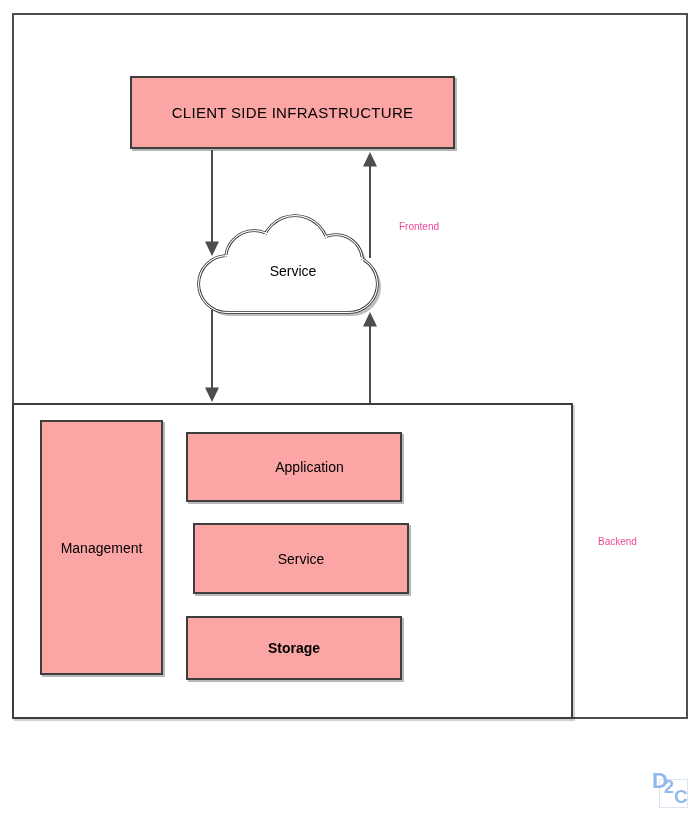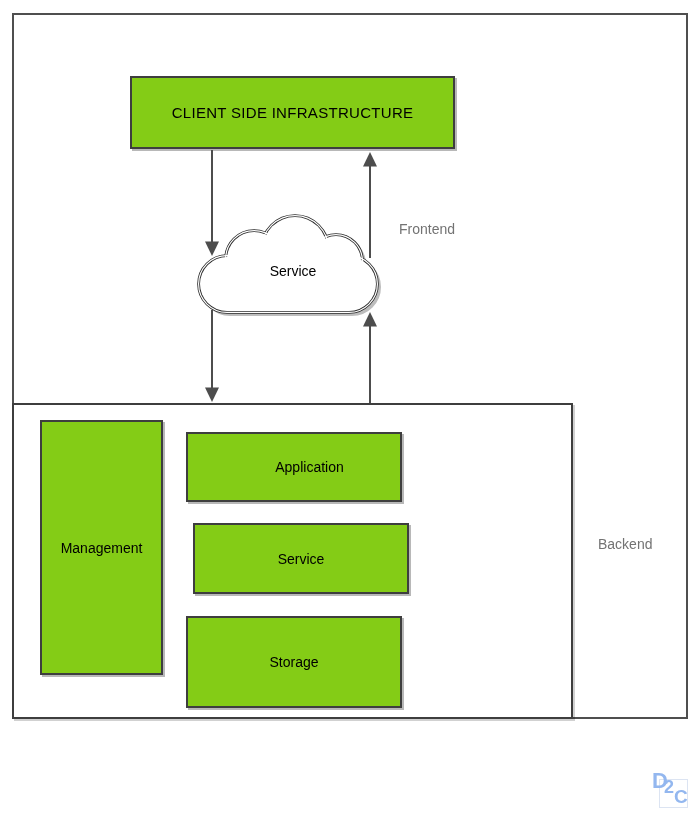--- a/index.html
+++ b/index.html
@@ -2,37 +2,37 @@
 <html><head>
 <meta charset="utf-8">
 <style>
   html,body{margin:0;padding:0;background:#ffffff;}
   body{font-family:"Liberation Sans", sans-serif; color:#000;}
   .canvas{position:relative;width:700px;height:821px;background:#fff;overflow:hidden;}
 
   .frame{position:absolute;box-sizing:border-box;background:transparent;}
   .outer-frame{left:12px;top:13px;width:676px;height:706px;border:2px solid #4F4F4F;}
 
-  .shape-box{position:absolute;box-sizing:border-box;background:#84cc16;border:2px solid #3E3E3E;
+  .shape-box{position:absolute;box-sizing:border-box;background:#fca5a5;border:2px solid #3E3E3E;
              box-shadow:2px 2px 0 rgba(0,0,0,0.28);
              display:flex;align-items:center;justify-content:center;
              font-size:14px;color:#000;text-align:center;}
 
   .client-box{left:130px;top:76px;width:325px;height:73px;font-size:15px;letter-spacing:.3px;}
 
   .backend-box{left:12px;top:403px;width:561px;height:316px;background:#fff;
                border:2px solid #3E3E3E;box-shadow:2px 2px 0 rgba(0,0,0,0.18);}
 
   .management-box{left:40px;top:420px;width:123px;height:255px;}
   .application-box{left:186px;top:432px;width:216px;height:70px;padding-left:31px;}
   .service-box{left:193px;top:523px;width:216px;height:71px;}
-  .storage-box{left:186px;top:616px;width:216px;height:92px;}
+  .storage-box{left:186px;top:616px;width:216px;height:64px;font-weight:bold;}
   .security-box{left:424px;top:432px;width:121px;height:256px;}
 
-  .blue-label{position:absolute;font-size:14px;color:#737373;white-space:nowrap;}
+  .blue-label{position:absolute;font-size:10px;color:#ec4899;white-space:nowrap;}
   .frontend-label{left:399px;top:221px;}
   .backend-label{left:598px;top:536px;}
 
   .cloud-svg{position:absolute;left:190px;top:145px;width:210px;height:262px;overflow:visible;}
   .internet-label{position:absolute;left:200px;top:262px;width:186px;height:18px;
                   display:flex;align-items:center;justify-content:center;font-size:14px;}
 
   .logo{position:absolute;left:651px;top:770px;width:46px;height:46px;}
   .logo .sq{position:absolute;left:8px;top:9px;width:29px;height:29px;border:1px solid #DCE4F2;box-sizing:border-box;}
   .logo span{position:absolute;font-weight:700;color:#93B7EF;line-height:1;}

